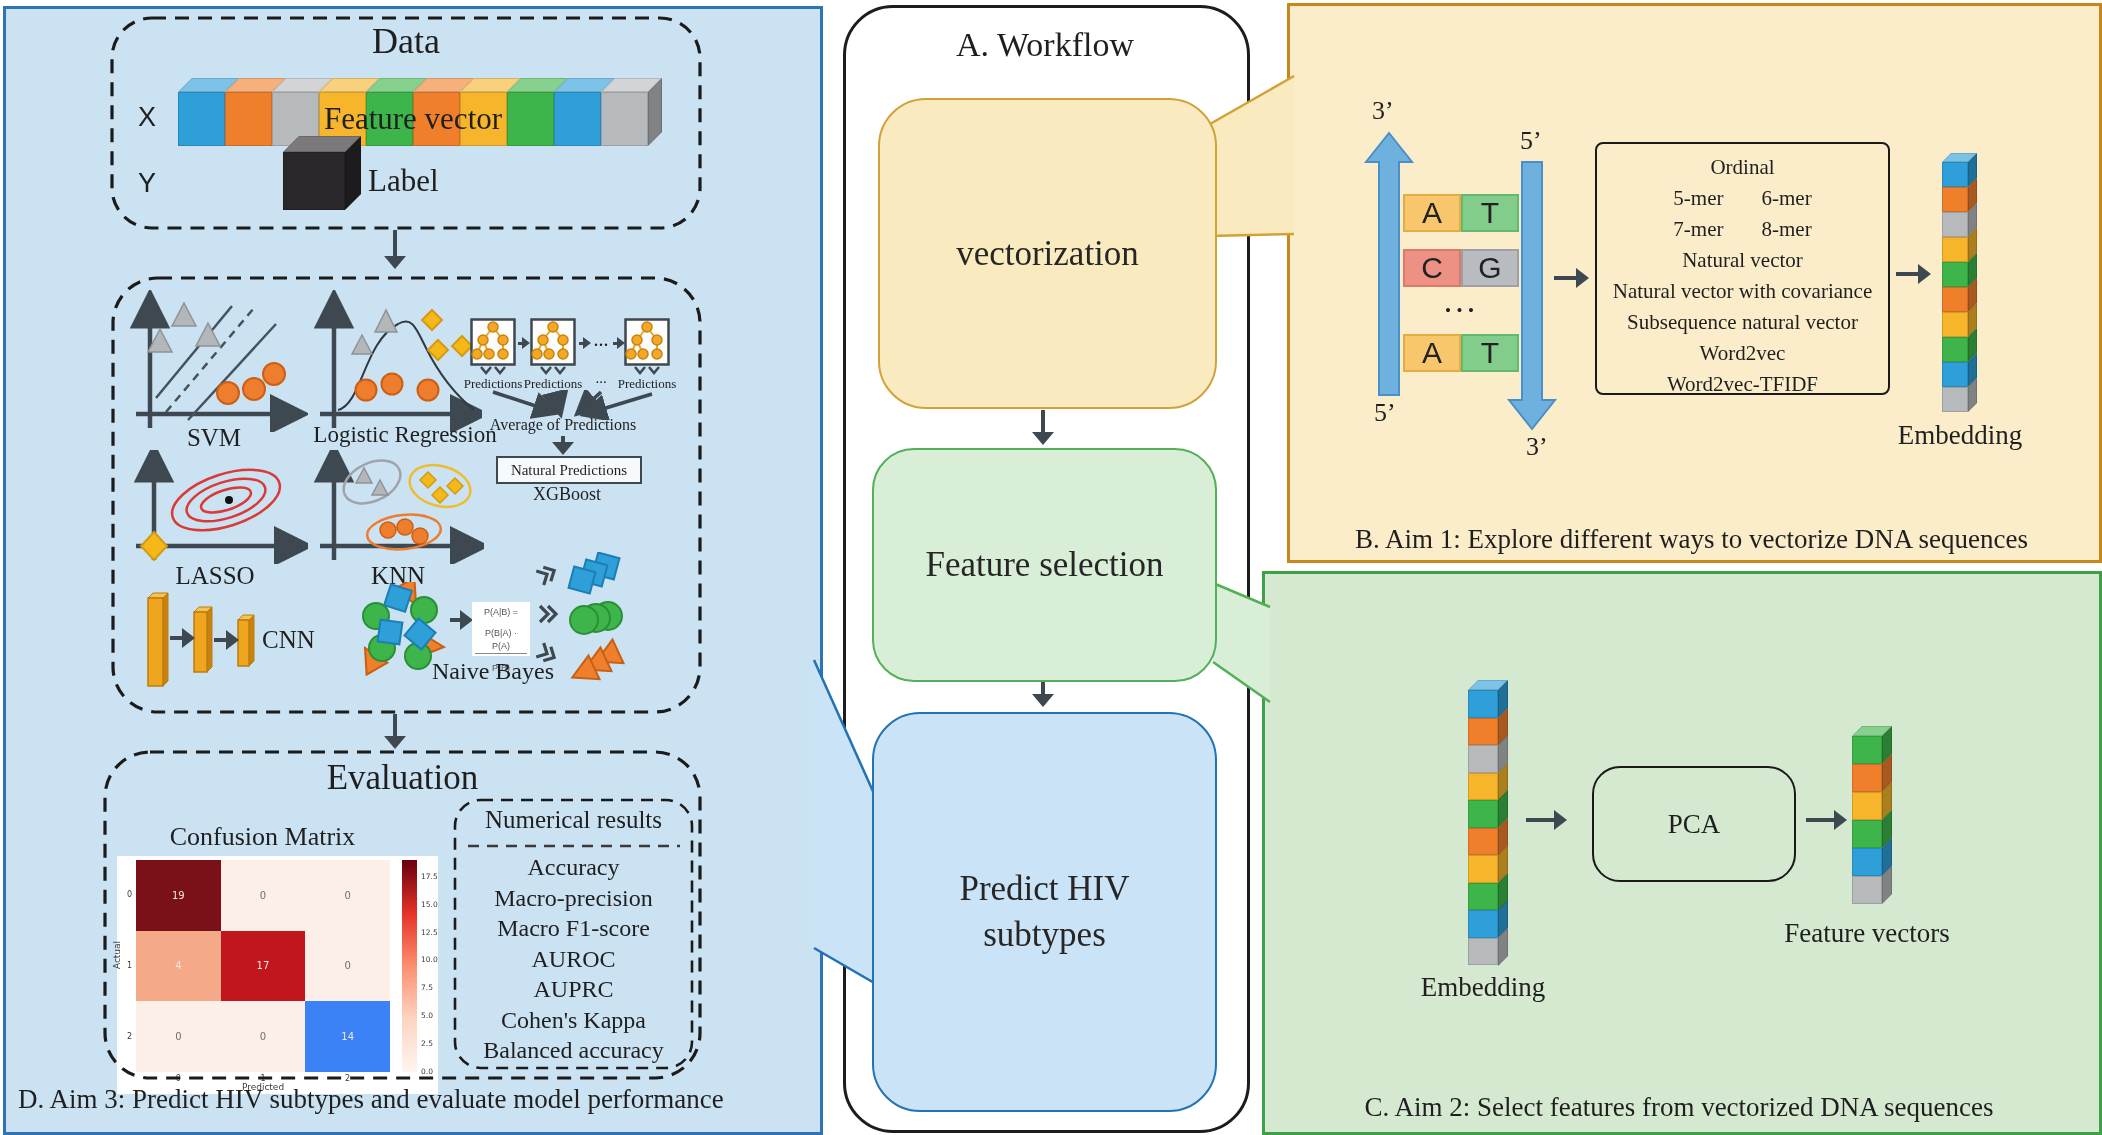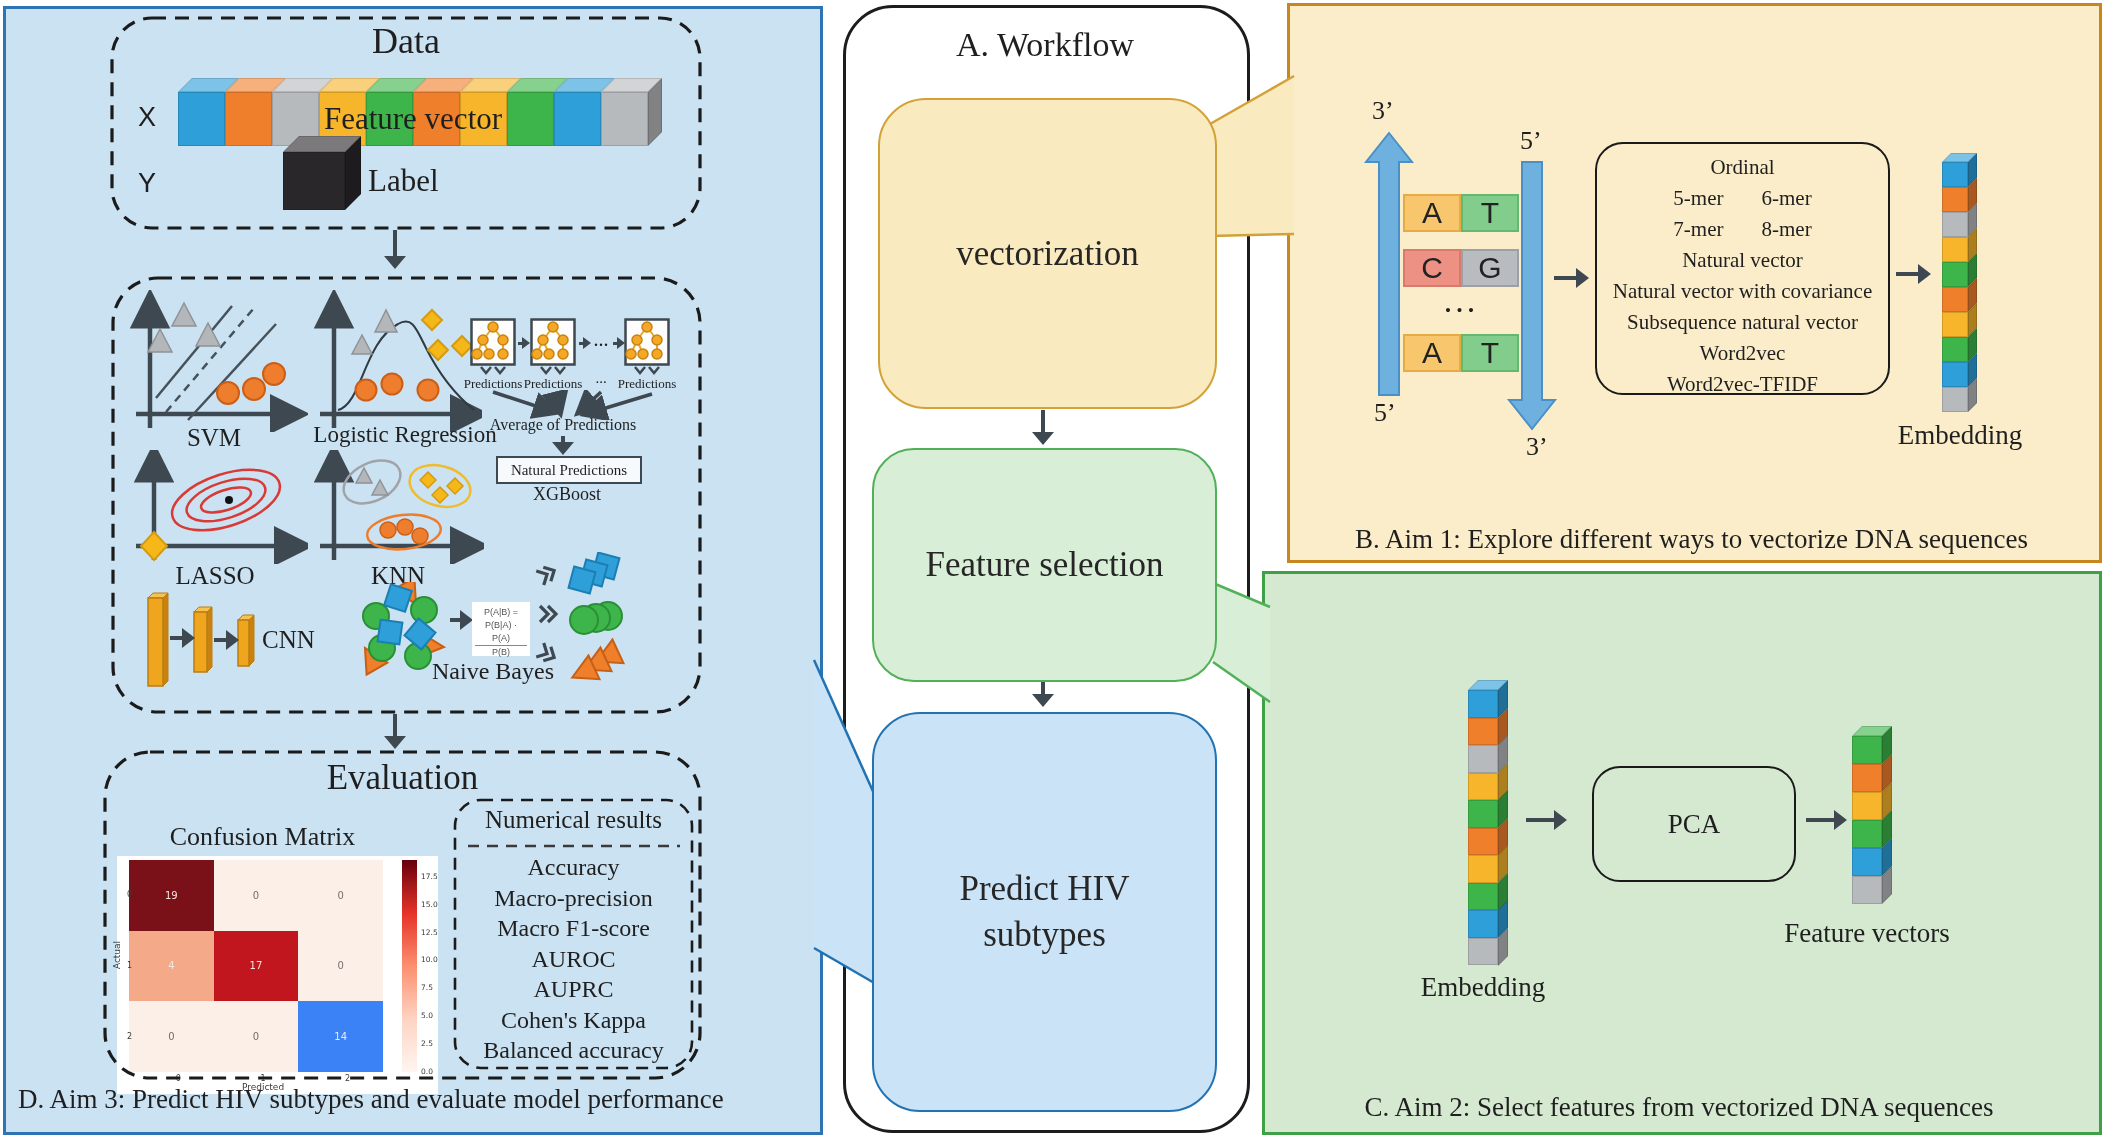--- a/index.html
+++ b/index.html
@@ -325,21 +325,21 @@
   <circle cx="26" cy="66" r="13" fill="#3eb54a" stroke="#2a8f36" stroke-width="2"></circle>
   <circle cx="62" cy="74" r="13" fill="#3eb54a" stroke="#2a8f36" stroke-width="2"></circle>
   <circle cx="68" cy="28" r="13" fill="#3eb54a" stroke="#2a8f36" stroke-width="2"></circle>
   <rect x="-11" y="-11" width="22" height="22" fill="#2e9fd9" stroke="#1b7fb4" stroke-width="2" transform="translate(42,16) rotate(18)"></rect>
   <rect x="-11" y="-11" width="22" height="22" fill="#2e9fd9" stroke="#1b7fb4" stroke-width="2" transform="translate(64,52) rotate(40)"></rect>
   <rect x="-11" y="-11" width="22" height="22" fill="#2e9fd9" stroke="#1b7fb4" stroke-width="2" transform="translate(34,50) rotate(8)"></rect>
 </svg>
 <div class="harrow" style="left:450px;top:618px;width:10px"></div>
 <div class="abs ctr sans" style="left:472px;top:602px;width:58px;height:54px;background:#fff;font-size:9px;color:#555;line-height:13px;padding-top:4px;box-sizing:border-box">
   <div>P(A|B) =</div>
-  <div style="border-bottom:1px solid #888;margin:0 3px">P(B|A) · P(A)</div>
+  <div style="border-bottom:1px solid #888;margin:8px 3px">P(B|A) · P(A)</div>
   <div>P(B)</div>
 </div>
 <svg class="abs" style="left:534px;top:564px" width="28" height="100" viewBox="0 0 28 100">
   <g transform="translate(6,14) rotate(-28)">
       <path d="M0,-8 L8,0 L0,8 M8,-8 L16,0 L8,8" fill="none" stroke="#3e4850" stroke-width="3.2"></path>
     </g>
   <g transform="translate(6,50)">
       <path d="M0,-8 L8,0 L0,8 M8,-8 L16,0 L8,8" fill="none" stroke="#3e4850" stroke-width="3.2"></path>
     </g>
   <g transform="translate(6,86) rotate(28)">
@@ -358,21 +358,21 @@
   <polygon points="0,-13 -13,11 13,11" fill="#f07f2c" stroke="#c75f14" stroke-width="2" transform="translate(30,120) rotate(-115)"></polygon>
 </svg>
 <div class="abs b ctr" style="left:418px;top:658px;width:150px;font-size:24px">Naive Bayes</div>
 
 <div class="varrow" style="left:393px;top:714px;height:22px"></div>
 
 <div class="abs b ctr" style="left:105px;top:758px;width:595px;font-size:35px">Evaluation</div>
 <div class="abs ctr" style="left:150px;top:822px;width:225px;font-size:26px">Confusion Matrix</div>
 
 <div class="abs" style="left:117px;top:856px;width:321px;height:238px;background:#fff"></div>
-<div class="abs" id="cm-grid" style="left:129px;top:860px;width:254px;height:239px">
+<div class="abs" id="cm-grid" style="left:136px;top:860px;width:254px;height:239px">
     <div class="cm-cell" style="left: 0px; top: 0px; width: 84.6667px; height: 70.6667px; background: rgb(122, 17, 25); color: rgb(243, 230, 226);">19</div>
     <div class="cm-cell" style="left: 84.6667px; top: 0px; width: 84.6667px; height: 70.6667px; background: rgb(252, 239, 232); color: rgb(111, 111, 111);">0</div>
     <div class="cm-cell" style="left: 169.333px; top: 0px; width: 84.6667px; height: 70.6667px; background: rgb(252, 239, 232); color: rgb(111, 111, 111);">0</div>
     <div class="cm-cell" style="left: 0px; top: 70.6667px; width: 84.6667px; height: 70.6667px; background: rgb(244, 169, 137); color: rgb(243, 230, 226);">4</div>
     <div class="cm-cell" style="left: 84.6667px; top: 70.6667px; width: 84.6667px; height: 70.6667px; background: rgb(194, 22, 31); color: rgb(243, 230, 226);">17</div>
     <div class="cm-cell" style="left: 169.333px; top: 70.6667px; width: 84.6667px; height: 70.6667px; background: rgb(252, 239, 232); color: rgb(111, 111, 111);">0</div>
     <div class="cm-cell" style="left: 0px; top: 141.333px; width: 84.6667px; height: 70.6667px; background: rgb(252, 239, 232); color: rgb(111, 111, 111);">0</div>
     <div class="cm-cell" style="left: 84.6667px; top: 141.333px; width: 84.6667px; height: 70.6667px; background: rgb(252, 239, 232); color: rgb(111, 111, 111);">0</div>
     <div class="cm-cell" style="left: 169.333px; top: 141.333px; width: 84.6667px; height: 70.6667px; background: #3b82f6; color: rgb(243, 230, 226);">14</div>
   </div>
@@ -438,21 +438,21 @@
   <div class="base-cell cell-c">C</div>
   <div class="base-cell cell-g">G</div>
 </div>
 <div class="abs b ctr" style="left:1403px;top:282px;width:116px;font-size:34px;letter-spacing:3px">...</div>
 <div class="abs" style="left:1403px;top:334px;width:116px;height:38px">
   <div class="base-cell cell-a">A</div>
   <div class="base-cell cell-t">T</div>
 </div>
 
 <div class="harrow" style="left:1554px;top:276px;width:22px"></div>
-<div class="fbox" style="left:1595px;top:142px;width:295px;height:253px;border-radius:28px;padding-top:8px;box-sizing:border-box">
+<div class="fbox" style="left:1595px;top:142px;width:295px;height:253px;border-radius:8px;padding-top:8px;box-sizing:border-box">
   <div id="methods-list">
       <div class="m-line">
         <span>Ordinal</span>
       </div>
       <div class="m-line">
         <span>5-mer</span>
         <span>6-mer</span>
       </div>
       <div class="m-line">
         <span>7-mer</span>

